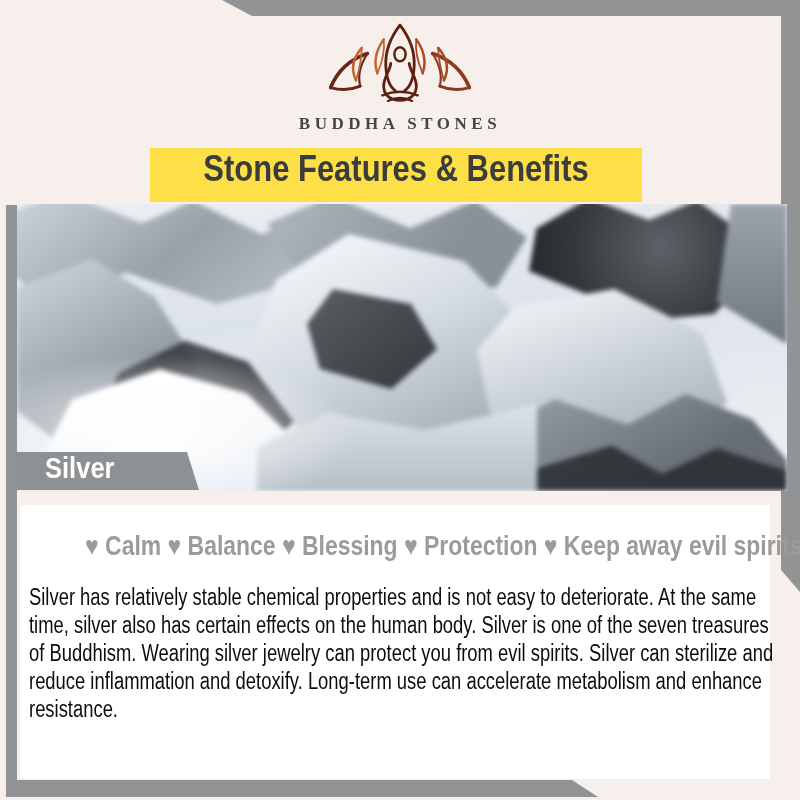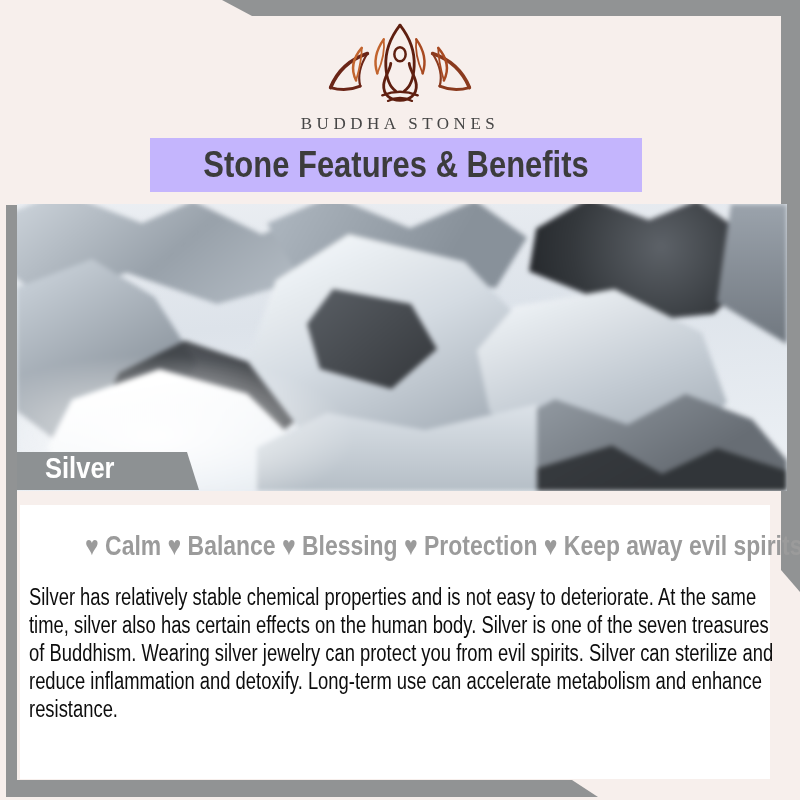--- a/index.html
+++ b/index.html
@@ -14,26 +14,26 @@
   .strip-right{left:781px;top:16px;width:19px;height:576px;
     clip-path:polygon(0 0,19px 0,19px 576px,0 554px);}
   .strip-left{left:6px;top:205px;width:11px;height:592px;}
   .band-bottom{left:6px;top:780px;width:592px;height:17px;
     clip-path:polygon(0 0,566px 0,592px 17px,0 17px);}
   
   .logo{position:absolute;left:315px;top:20px;width:170px;height:94px;}
   .brand{
     position:absolute;left:0;top:114px;width:800px;text-align:center;
     font-family:"Liberation Serif",serif;font-size:17px;letter-spacing:4.5px;
-    color:#454545;font-weight:400;
+    color:#454545;font-weight:700;
   }
   
   .title-strip{
-    position:absolute;left:150px;top:138px;width:492px;height:54px;
-    background:#c4b5fd;display:flex;align-items:center;justify-content:center;
+    position:absolute;left:150px;top:148px;width:492px;height:54px;
+    background:#fde047;display:flex;justify-content:center;
   }
   .title-strip .t{
     font-size:36px;font-weight:bold;color:#3c3c3c;white-space:nowrap;
     transform:scaleX(0.86);letter-spacing:0px;
   }
   
   .photo{
     position:absolute;left:17px;top:204px;width:770px;height:287px;overflow:hidden;
     background:linear-gradient(175deg,#eceff3 0%,#dde3ea 40%,#eef2f6 100%);
   }

